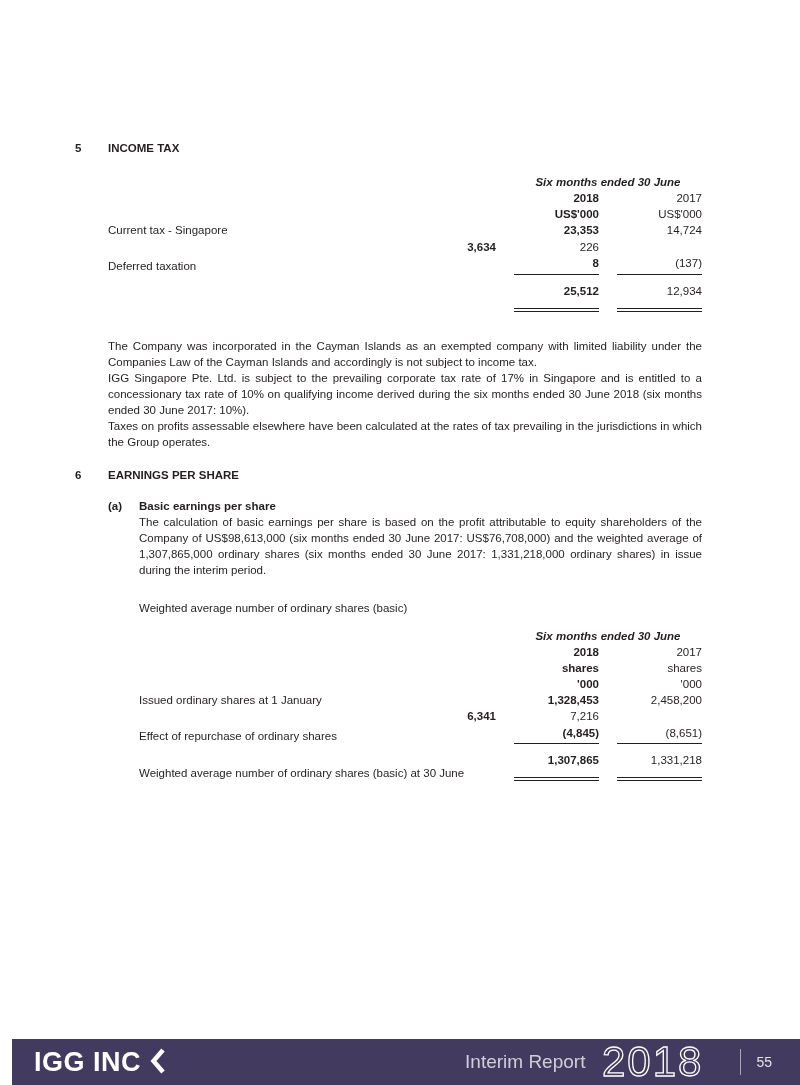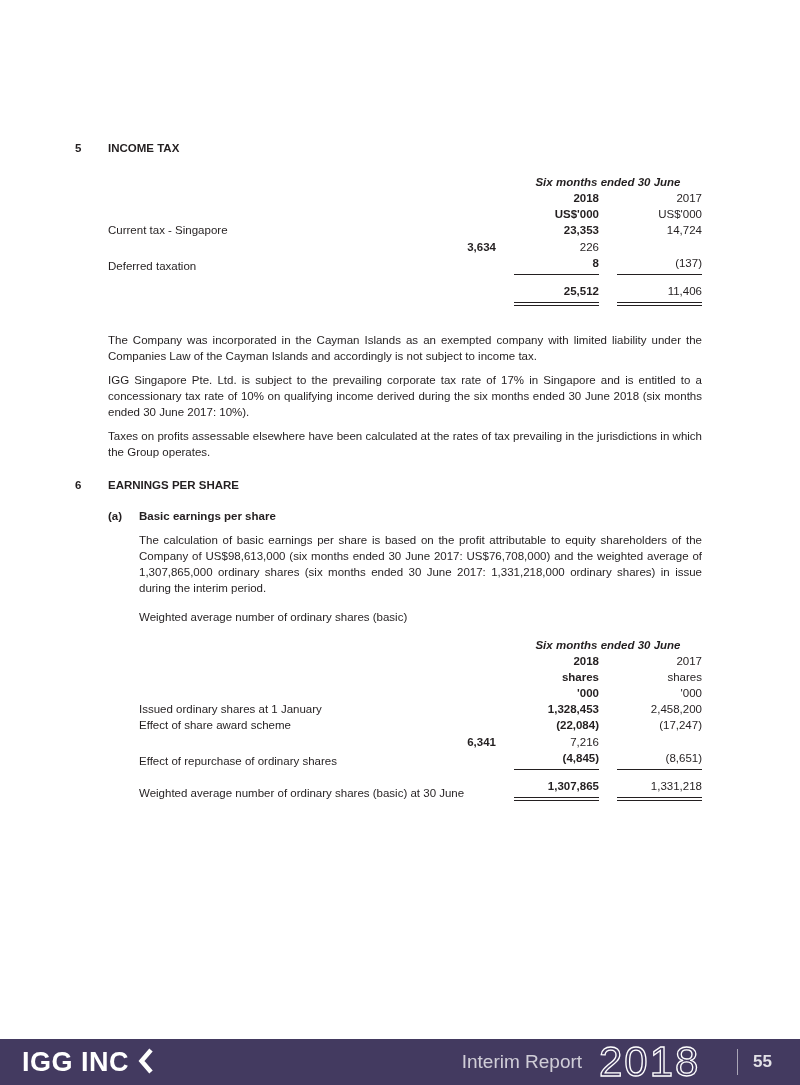--- a/index.html
+++ b/index.html
@@ -19,44 +19,44 @@
   .fin-table { margin-left:33px; }
   .fin-table.indent2 { margin-left:64px; }
   .t-row { display:grid; grid-template-columns:1fr 85px 85px; column-gap:18px; line-height:16px; align-items:end; }
   .t-data .t-row { line-height:16.5px; }
   .t-span { grid-column:2/4; text-align:center; font-weight:bold;font-style:italic; }
   .t-num { text-align:right; }
   .bold { font-weight:bold; }
   .t-data { margin-top:0; }
   .u { border-bottom:1px solid #231f20; padding-bottom:2px; }
   .t-total { margin-top:8px; }
-  .t-total .uu { border-bottom:4px double #231f20; padding-bottom:3px; }
+  .t-total .uu { border-bottom:4px double #231f20; padding-bottom:9px; }
 
-  p.body { text-align:justify; line-height:16px; margin-top:8px; margin-left:33px; }
+  p.body { text-align:justify; line-height:16px; margin-top:0; margin-left:33px; }
   p.body.first { margin-top:26px; }
   p.body.indent2 { margin-left:64px; }
-  .caption { margin-left:64px; margin-top:13px; line-height:16px; }
+  .caption { margin-left:64px; margin-top:22px; line-height:16px; }
 
   .mt13 { margin-top:13px; }
   .mt17 { margin-top:17px; }
   .mt15 { margin-top:15px; }
   .mt18 { margin-top:18px; }
   .mt12 { margin-top:12px; }
 
   .footer {
-    position:absolute; left:0; right:0; bottom:0; height:46px;
+    position:absolute; left:12px; right:0; bottom:0; height:46px;
     background:#433a60; display:flex; align-items:center;
     padding:0 28px 0 22px;
   }
   .brand { display:flex; align-items:center; gap:9px; }
   .brand-text { color:#ffffff; font-weight:bold; font-size:27px; letter-spacing:0.5px; line-height:1; }
   .footer-right { margin-left:auto; display:flex; align-items:center; gap:15px; }
   .interim { color:rgba(255,255,255,0.75); font-size:19px; }
   .pg-divider { width:1px; height:26px; background:rgba(255,255,255,0.55); }
-  .pg-num { color:rgba(255,255,255,0.85); font-size:17px;font-weight:bold; }
+  .pg-num { color:rgba(255,255,255,0.85); font-size:14px; }
 </style>
 </head>
 <body>
 
 <div class="page">
   <div class="content">
 
     <div class="sec-head">
       <span class="sec-num">5</span>
       <span>INCOME TAX</span>
@@ -89,21 +89,21 @@
         </div>
         <div class="t-row">
           <div>Deferred taxation</div>
           <div class="t-num bold u">8</div>
           <div class="t-num u">(137)</div>
         </div>
       </div>
       <div class="t-row t-total">
         <div></div>
         <div class="t-num bold uu">25,512</div>
-        <div class="t-num uu">11,406</div>
+        <div class="t-num uu">12,934</div>
       </div>
     </div>
 
     <p class="body first">The Company was incorporated in the Cayman Islands as an exempted company with limited liability under the Companies Law of the Cayman Islands and accordingly is not subject to income tax.</p>
     <p class="body">IGG Singapore Pte. Ltd. is subject to the prevailing corporate tax rate of 17% in Singapore and is entitled to a concessionary tax rate of 10% on qualifying income derived during the six months ended 30 June 2018 (six months ended 30 June 2017: 10%).</p>
     <p class="body mt13">Taxes on profits assessable elsewhere have been calculated at the rates of tax prevailing in the jurisdictions in which the Group operates.</p>
 
     <div class="sec-head mt17">
       <span class="sec-num">6</span>
       <span>EARNINGS PER SHARE</span>
@@ -138,25 +138,20 @@
         <div class="t-num bold">'000</div>
         <div class="t-num">'000</div>
       </div>
       <div class="t-data">
         <div class="t-row">
           <div>Issued ordinary shares at 1 January</div>
           <div class="t-num bold">1,328,453</div>
           <div class="t-num">2,458,200</div>
         </div>
         <div class="t-row">
-          <div>Effect of share award scheme</div>
-          <div class="t-num bold">(22,084)</div>
-          <div class="t-num">(17,247)</div>
-        </div>
-        <div class="t-row">
           <div class="t-num bold">6,341</div>
           <div class="t-num">7,216</div>
         </div>
         <div class="t-row">
           <div>Effect of repurchase of ordinary shares</div>
           <div class="t-num bold u">(4,845)</div>
           <div class="t-num u">(8,651)</div>
         </div>
       </div>
       <div class="t-row t-total">

